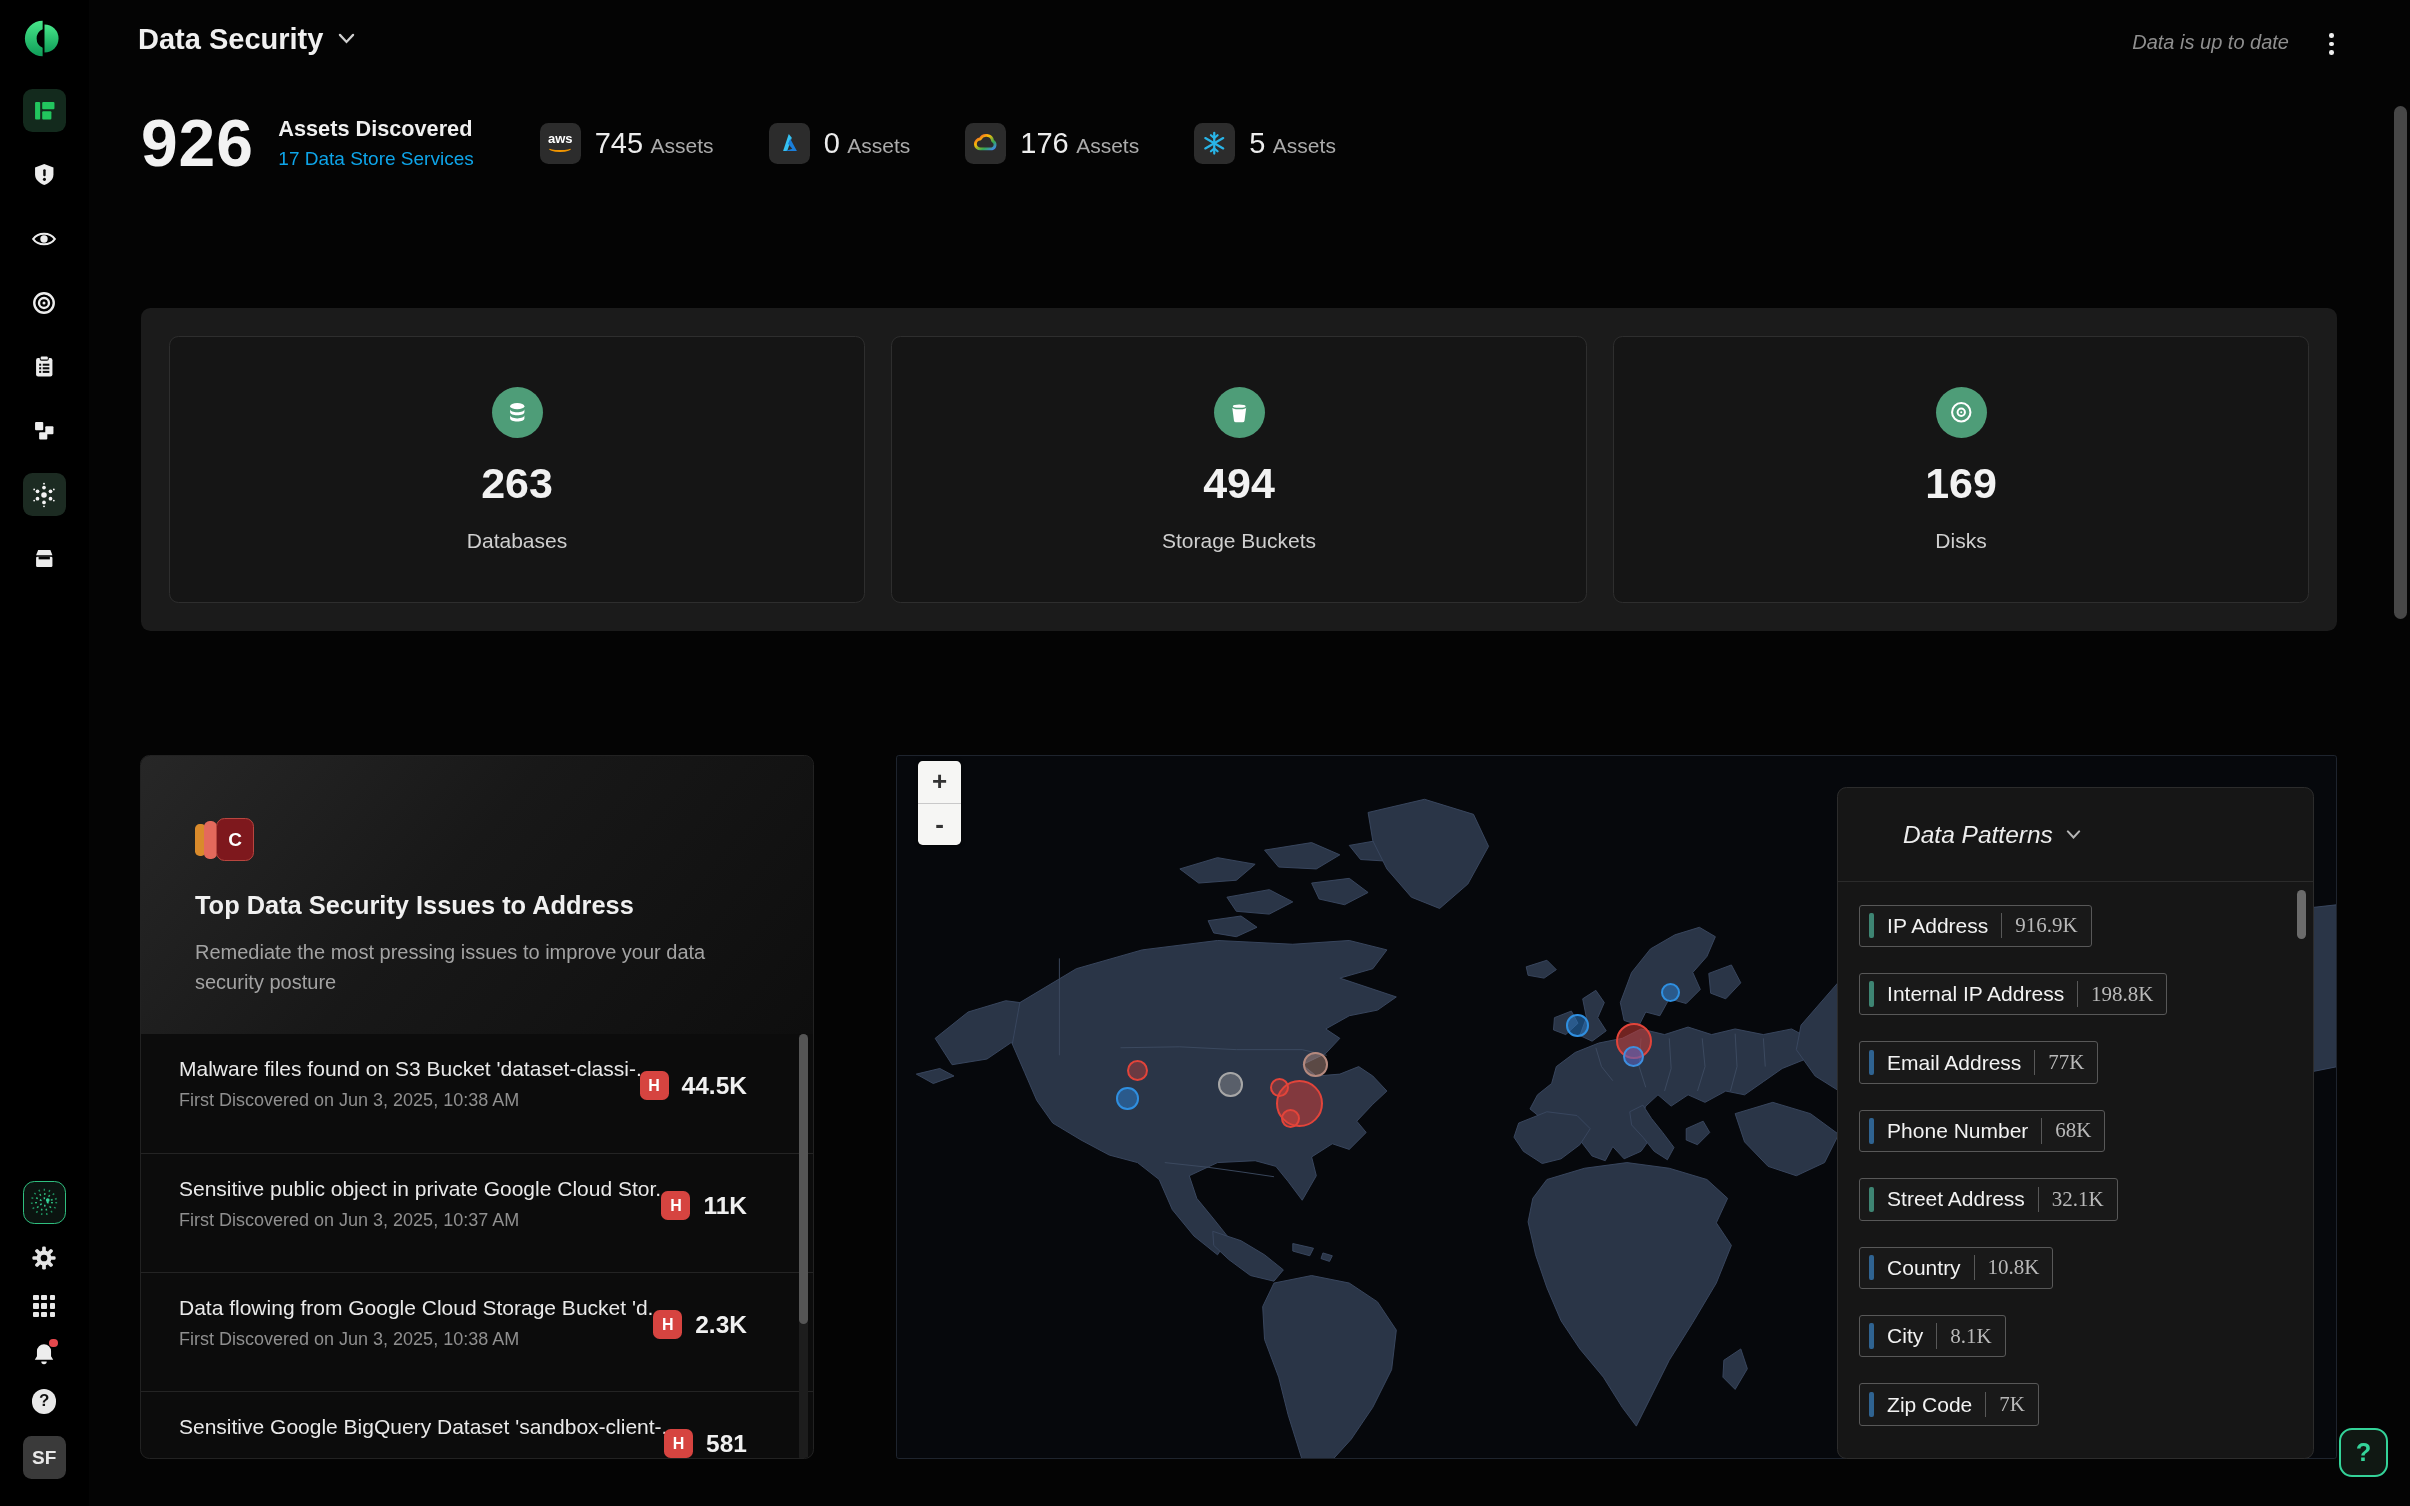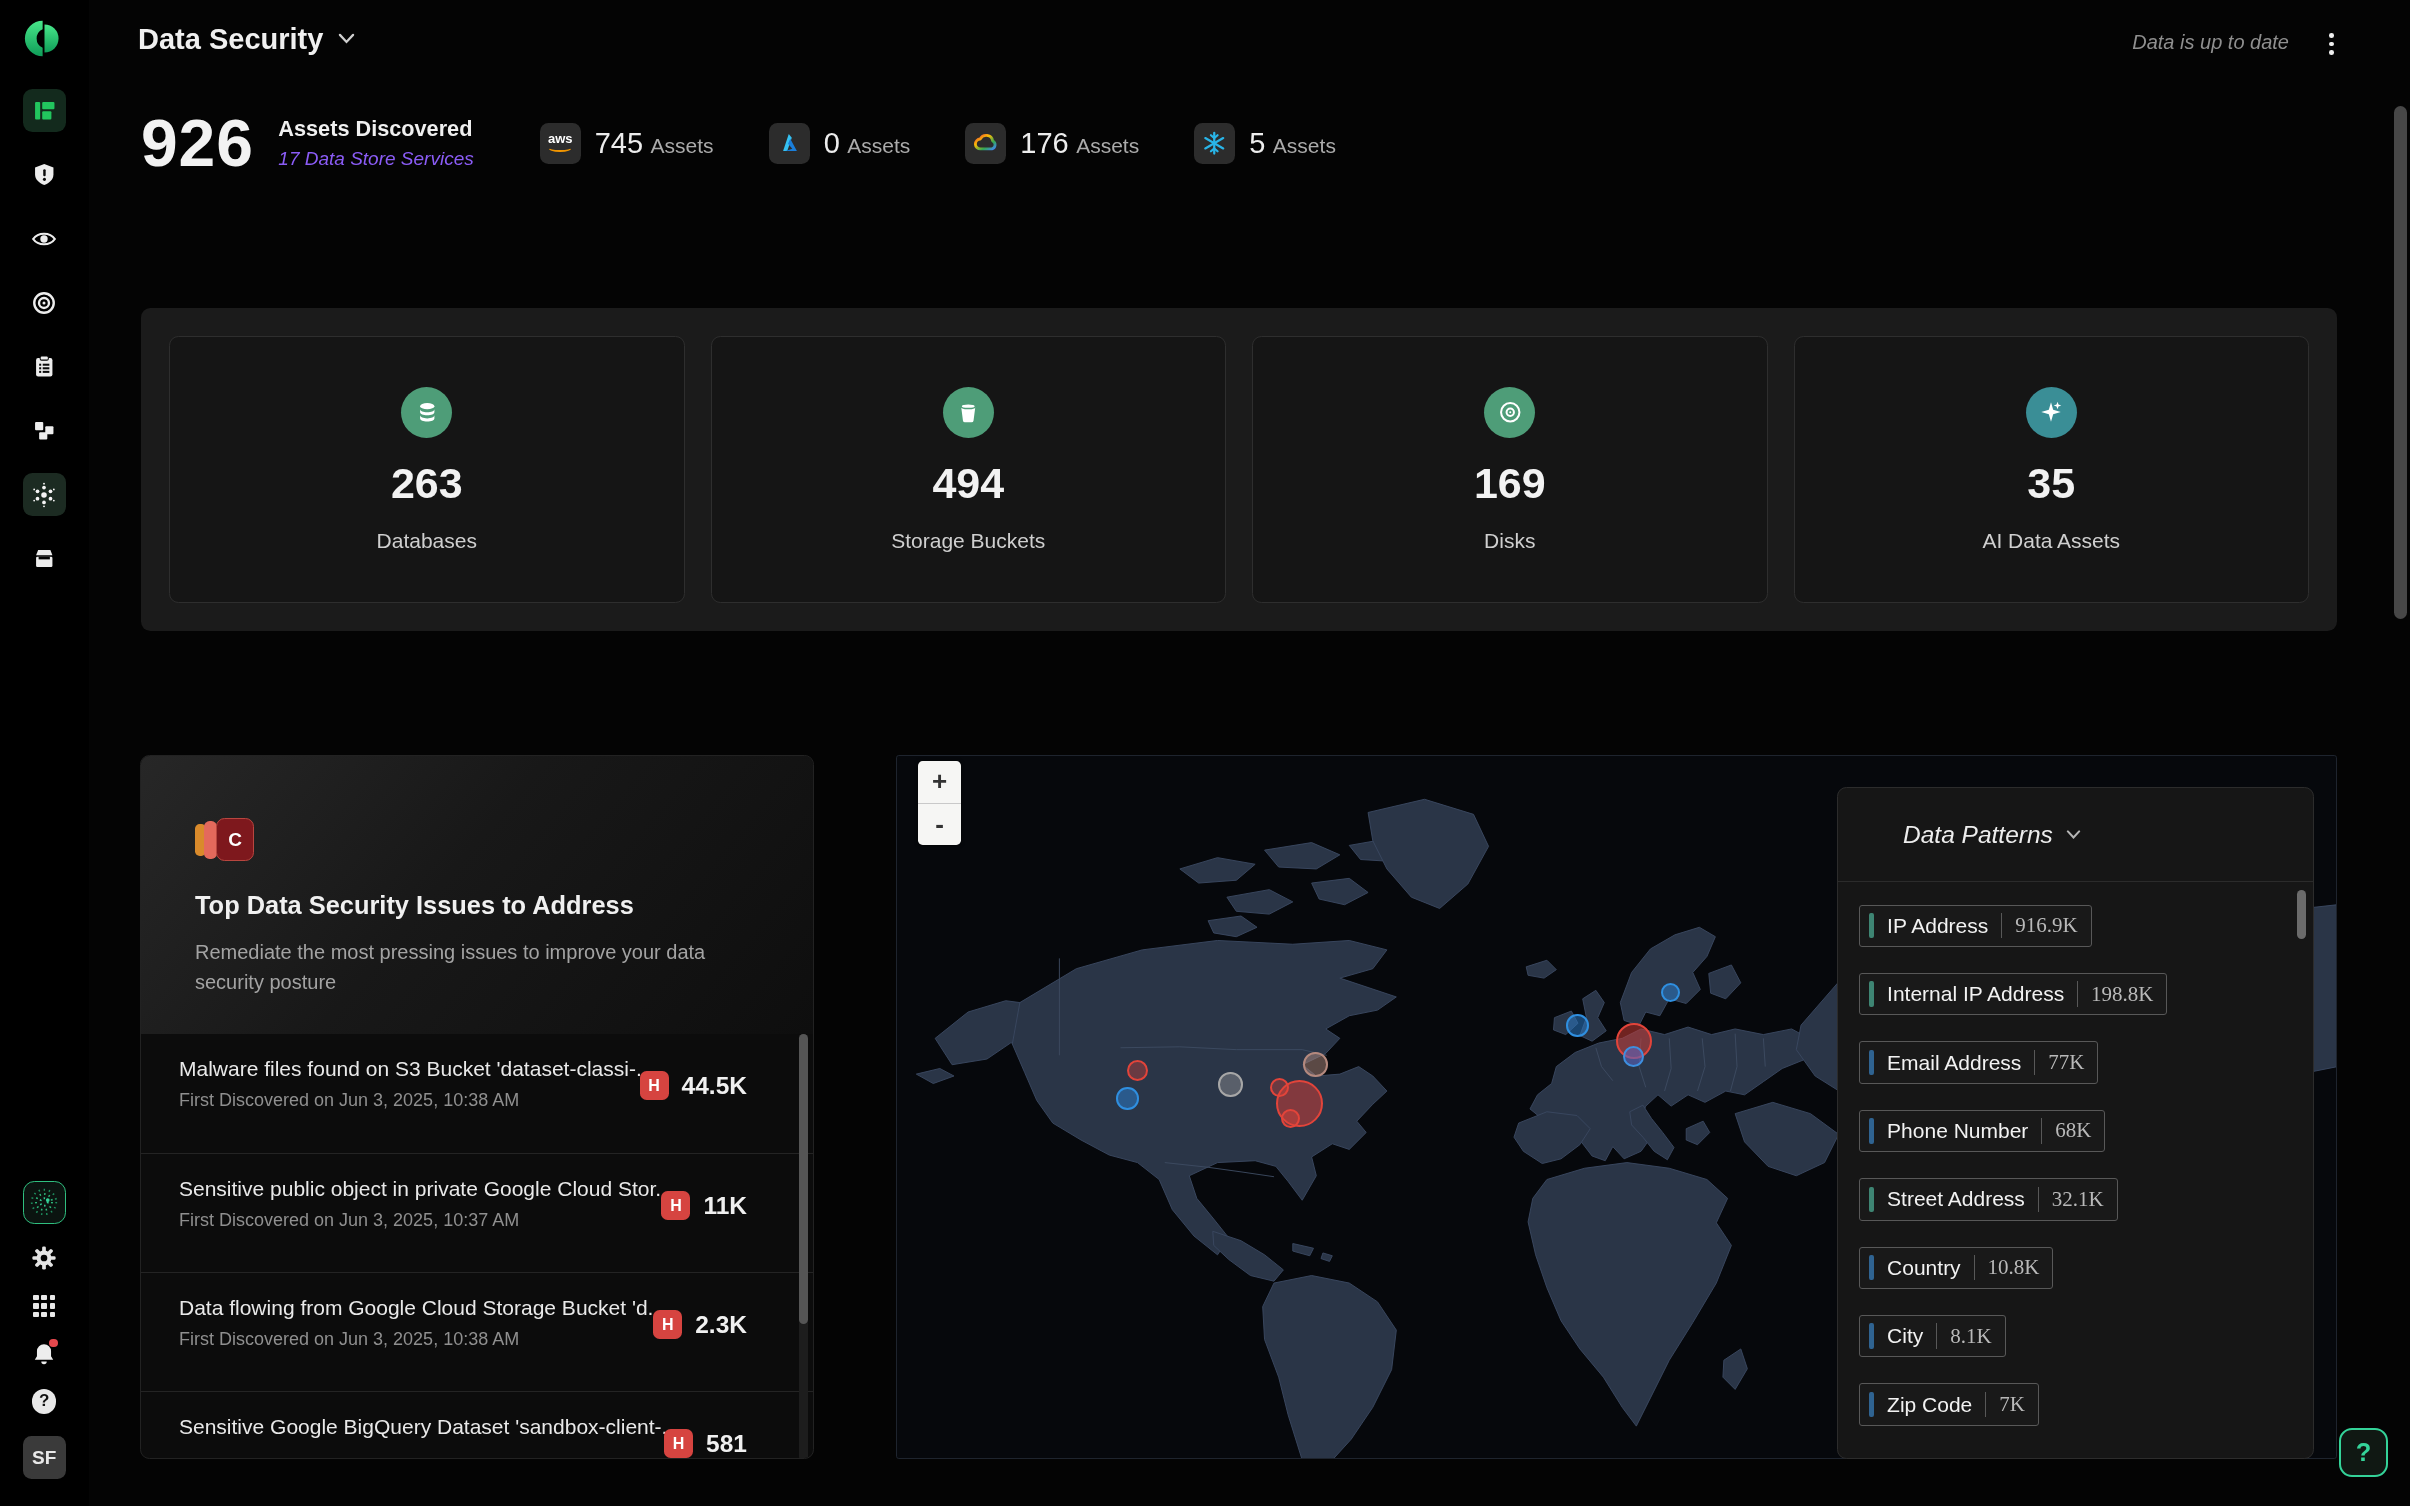--- a/index.html
+++ b/index.html
@@ -31,21 +31,21 @@
   .status-txt { position:absolute; right:121px; top:31px; font-size:20px; font-style:italic; color:#8f8f8f; }
   .kebab { position:absolute; left:2322px; top:28px; width:19px; height:32px; display:flex; flex-direction:column;
            align-items:center; justify-content:center; gap:3.8px; }
   .kebab i { width:4.7px; height:4.7px; border-radius:50%; background:#efefef; }
 
   
   .stats { position:absolute; left:141px; top:105px; display:flex; align-items:center; }
   .big-num { font-size:66px; font-weight:700; color:#f2f2f2; letter-spacing:0.9px; }
   .tot-lbls { margin-left:24.5px; margin-right:66px; }
   .tot-lbls .l1 { font-size:21.7px; font-weight:700; color:#f0f0f0; }
-  .tot-lbls .l2 { font-size:19px; color:#8b5cf6; margin-top:6.6px;font-style:italic; }
+  .tot-lbls .l2 { font-size:19px; color:#0ea5e9; margin-top:6.6px; }
   .prov { display:flex; align-items:center; gap:55px; }
   .prov-item { display:flex; align-items:center; gap:14px; }
   .prov-chip { width:41px; height:41px; border-radius:8.5px; background:#2c2c2c; display:flex; align-items:center; justify-content:center; }
   .prov-num { font-size:29px; color:#ededed; }
   .prov-lbl { font-size:21px; color:#ababab; margin-left:7.5px; }
   .awslogo { font-size:13px; font-weight:800; color:#fff; line-height:9.4px; text-align:center; }
   .awslogo .smile { display:block; width:24.5px; height:8.5px; border:1.9px solid transparent; border-bottom:2.4px solid #f19501;
                     border-radius:50%; margin-top:0.9px; }
 
   
@@ -365,30 +365,20 @@
     <span class="card-ic" style="background:#4e9d78">
       <svg width="24.5" height="24.5" viewBox="0 0 24 24" fill="none" stroke="#fff" stroke-width="2">
         <circle cx="12" cy="12" r="9"></circle>
         <circle cx="12" cy="12" r="3.6"></circle>
         <circle cx="12" cy="12" r="1" fill="#fff" stroke="none"></circle>
       </svg>
     </span>
     <div class="card-val">169</div>
     <div class="card-lbl">Disks</div>
   </div>
-  <div class="card">
-    <span class="card-ic" style="background:#3a8e96">
-      <svg width="26" height="26" viewBox="0 0 24 24" fill="#fff">
-        <path d="M12 3 L14 10 L21 12 L14 14 L12 21 L10 14 L3 12 L10 10 Z"></path>
-        <path d="M18 2.5 L18.9 5.1 L21.5 6 L18.9 6.9 L18 9.5 L17.1 6.9 L14.5 6 L17.1 5.1 Z"></path>
-      </svg>
-    </span>
-    <div class="card-val">35</div>
-    <div class="card-lbl">AI Data Assets</div>
-  </div>
 </div>
 
 <div class="issues">
   <div class="issues-head">
     <div class="sev-stack">
       <span class="b1"></span>
         <span class="b2"></span>
       <span class="b3">C</span>
     </div>
     <div class="issues-title">Top Data Security Issues to Address</div>

